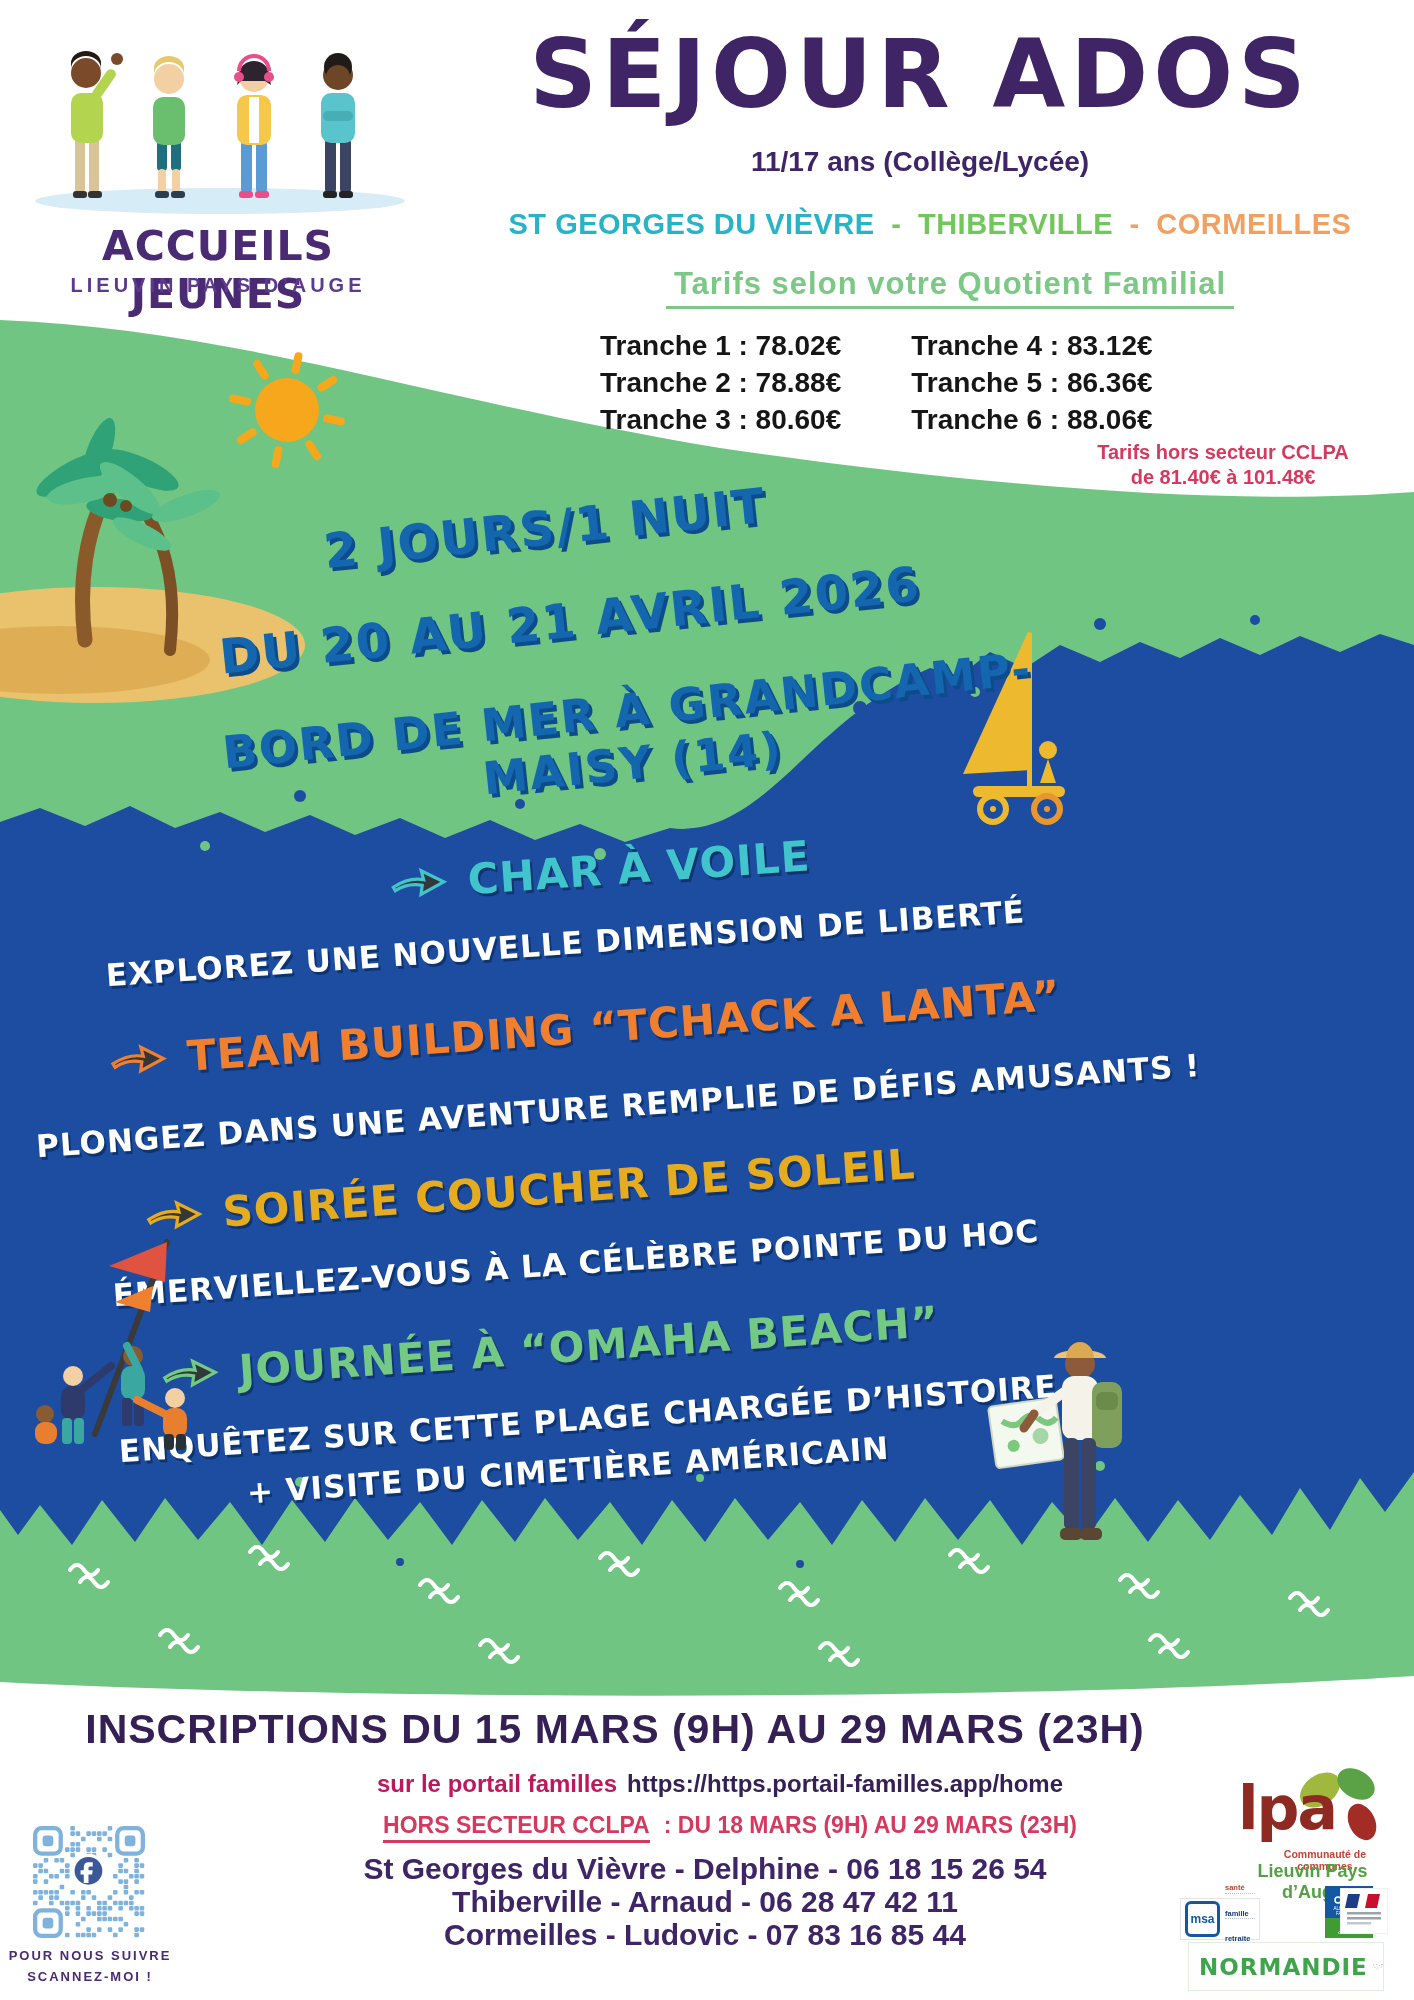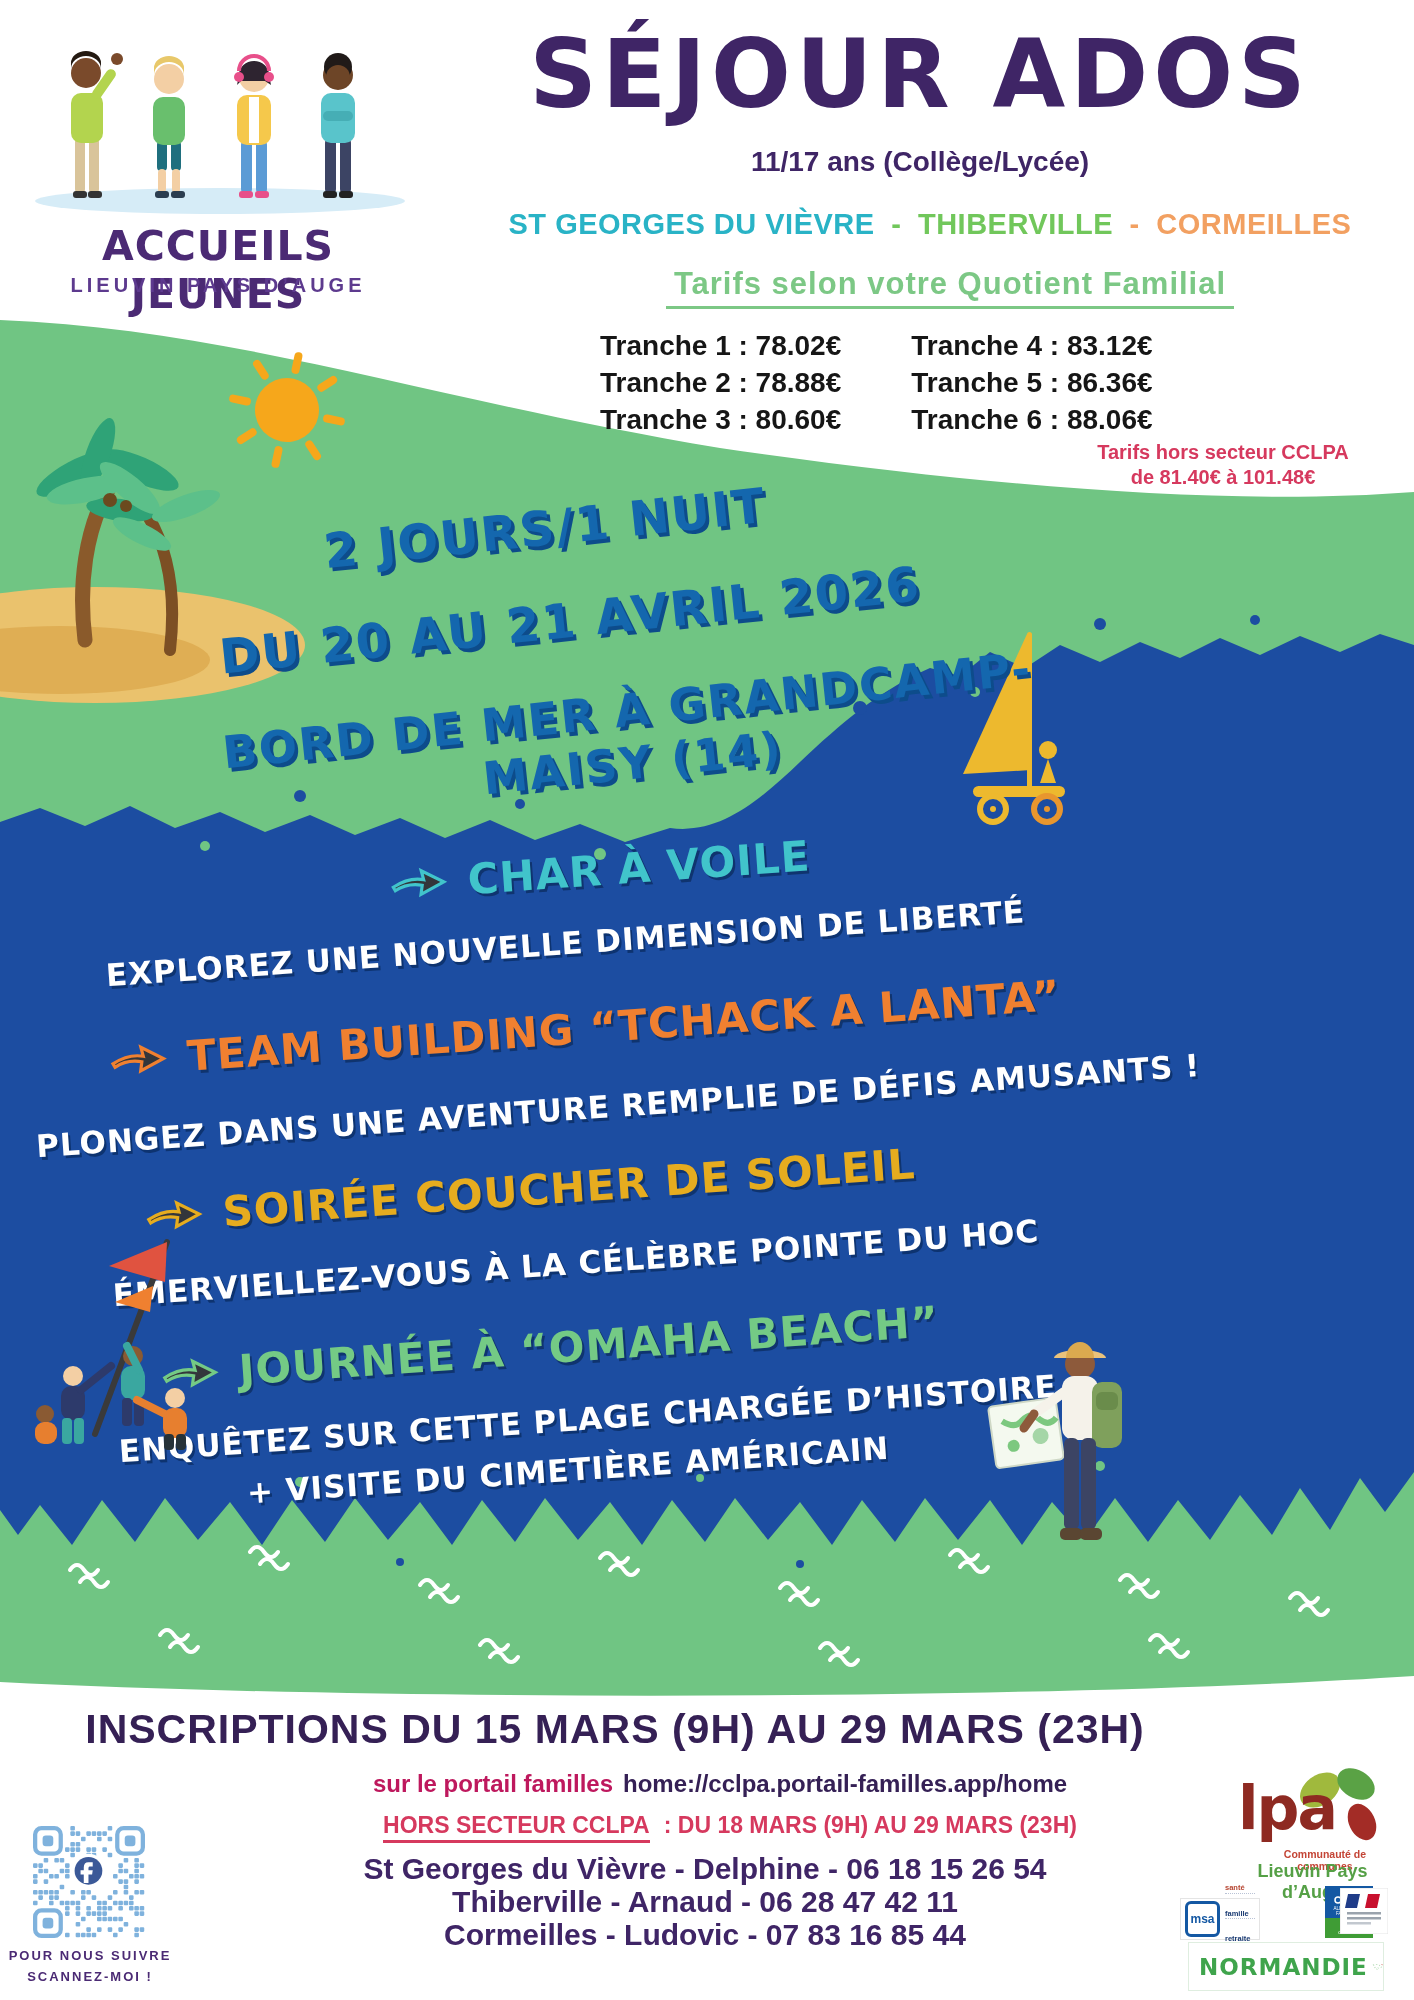--- a/index.html
+++ b/index.html
@@ -389,21 +389,21 @@
     <line x1="96" y1="74" x2="66" y2="96" stroke="#f5f2ea" stroke-width="10" stroke-linecap="round"></line>
     <line x1="66" y1="96" x2="56" y2="110" stroke="#8d5a3b" stroke-width="9" stroke-linecap="round"></line>
     <rect x="96" y="120" width="15" height="92" rx="6" fill="#3c4464"></rect>
     <rect x="113" y="120" width="15" height="92" rx="6" fill="#3c4464"></rect>
     <rect x="92" y="210" width="22" height="12" rx="5" fill="#5a4632"></rect>
     <rect x="112" y="210" width="22" height="12" rx="5" fill="#5a4632"></rect>
   </svg>
 
   <div class="abs inscr">INSCRIPTIONS DU 15 MARS (9H) AU 29 MARS (23H)</div>
   <div class="abs portal">
-    <span class="lab">sur le portail familles</span><span class="url">home://cclpa.portail-familles.app/home</span>
+    <span class="lab">sur le portail familles</span><span class="url">https://https.portail-familles.app/home</span>
   </div>
   <div class="abs hors-bot">
     <span class="ul">HORS SECTEUR CCLPA</span><span>: DU 18 MARS (9H) AU 29 MARS (23H)</span>
   </div>
   <div class="abs contacts">
     <div>St Georges du Vièvre - Delphine - 06 18 15 26 54</div>
     <div>Thiberville - Arnaud - 06 28 47 42 11</div>
     <div>Cormeilles - Ludovic - 07 83 16 85 44</div>
   </div>
 

